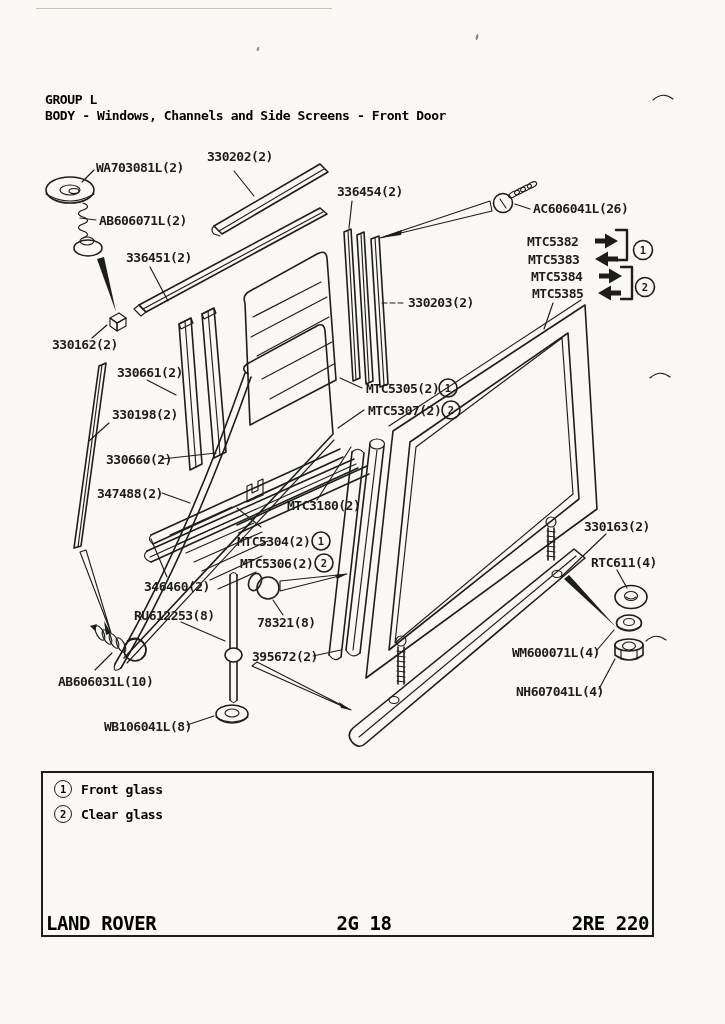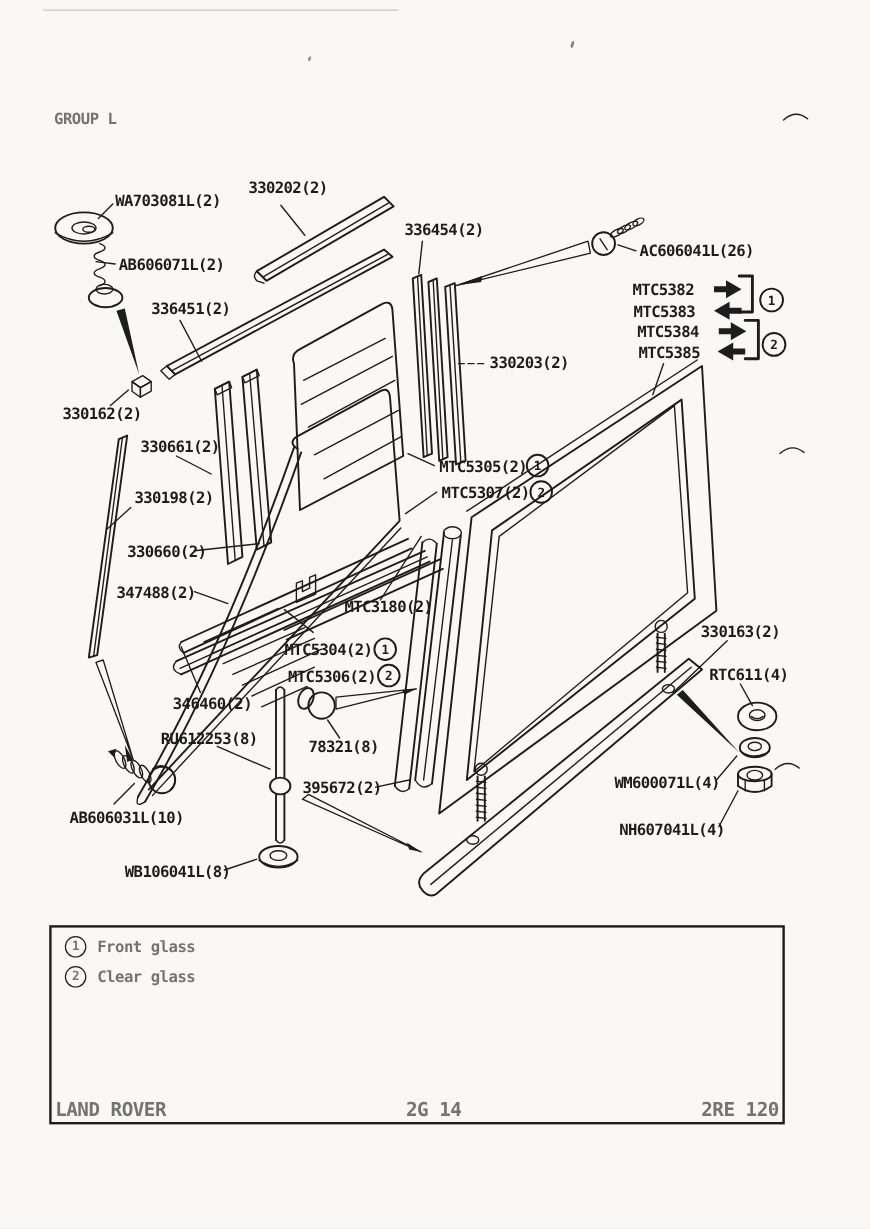--- a/index.html
+++ b/index.html
@@ -1,47 +1,48 @@
 <!DOCTYPE html>
 <html><head>
 <meta charset="utf-8">
 <style>
   html,body{margin:0;padding:0;background:#e7e4de;}
   .page{position:relative;width:725px;height:1024px;margin:0 auto;background:#faf8f4;
-        font-family:"DejaVu Sans Mono",monospace;color:#737373;overflow:hidden;text-decoration:underline;}
+        font-family:"DejaVu Sans Mono",monospace;color:#000000;overflow:hidden;text-decoration:underline;}
   .scan-edge{position:absolute;left:36px;top:8px;width:296px;height:0;border-top:1px solid #c7c2b8;}
   .header{position:absolute;left:45px;top:92px;font-size:13px;font-weight:700;
           letter-spacing:-0.4px;line-height:16px;white-space:nowrap;}
   svg.diagram{position:absolute;left:0;top:0;}
   .ln{fill:none;stroke:#1d1d1d;stroke-width:1.6;stroke-linecap:round;stroke-linejoin:round;}
   .thin{stroke-width:1.15;}
   .thick{stroke-width:2.4;}
   .ink{fill:#1d1d1d;stroke:none;}
   .wedge{fill:#faf8f4;stroke:#1d1d1d;stroke-width:1.1;stroke-linejoin:round;}
   text.lbl{font-family:"DejaVu Sans Mono",monospace;font-size:13px;font-weight:700;
            letter-spacing:-0.5px;fill:#1c1c1c;}
   text.digit{font-family:"DejaVu Sans Mono",monospace;font-size:10.5px;font-weight:700;
            fill:#1c1c1c;text-anchor:middle;letter-spacing:0;}
   .legend-box{position:absolute;left:41px;top:771px;width:609px;height:162px;
               border:2.5px solid #1d1d1d;}
   .legend-items{position:absolute;left:11px;top:7px;display:flex;flex-direction:column;gap:7px;}
   .legend-item{display:flex;align-items:center;gap:9px;font-size:13px;font-weight:700;letter-spacing:-0.4px;}
   .circ{width:16px;height:16px;min-width:16px;border:1.7px solid #1d1d1d;border-radius:50%;
         display:flex;align-items:center;justify-content:center;font-size:10.5px;font-weight:700;}
   .footer-row{position:absolute;left:0;right:0;bottom:1px;display:flex;justify-content:space-between;
-              padding:0 3px;font-size:16px;font-weight:700;letter-spacing:-0.4px;}
+              padding:0 3px;font-size:19px;font-weight:700;letter-spacing:-0.4px;}
 </style>
 </head>
 <body>
 
 <div class="page">
   <div class="scan-edge"></div>
 
   <div class="header">
     <div>GROUP L</div>
+    <div>BODY - Windows, Channels and Side Screens - Front Door</div>
   </div>
 
   <svg class="diagram" width="725" height="770" viewBox="0 0 725 770">
 
     <g>
       <ellipse class="ln" cx="70" cy="190" rx="24" ry="13"></ellipse>
       <ellipse class="ln thin" cx="70" cy="190" rx="10" ry="5"></ellipse>
       <ellipse class="ln thin" cx="74" cy="191" rx="5" ry="2.5"></ellipse>
       <path class="ln thin" d="M46,194 Q70,208 94,194"></path>
       <path class="ln thin" d="M83,203 c6,2 6,5 0,7 c-6,2 -6,5 0,7 c6,2 6,5 0,7 c-6,2 -6,5 0,7 c6,2 6,5 0,7"></path>
@@ -336,17 +337,17 @@
         <span class="circ">1</span>
         <span>Front glass</span>
       </div>
       <div class="legend-item">
         <span class="circ">2</span>
         <span>Clear glass</span>
       </div>
     </div>
     <div class="footer-row">
       <span>LAND ROVER</span>
-      <span>2G 14</span>
-      <span>2RE 120</span>
+      <span>2G 18</span>
+      <span>2RE 220</span>
     </div>
   </div>
 </div>
 
 </body></html>

